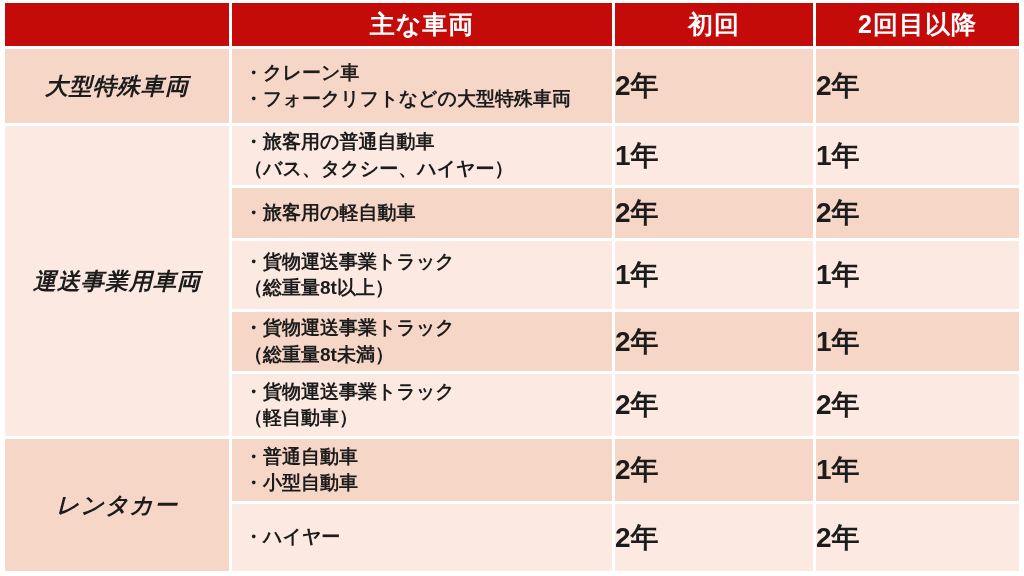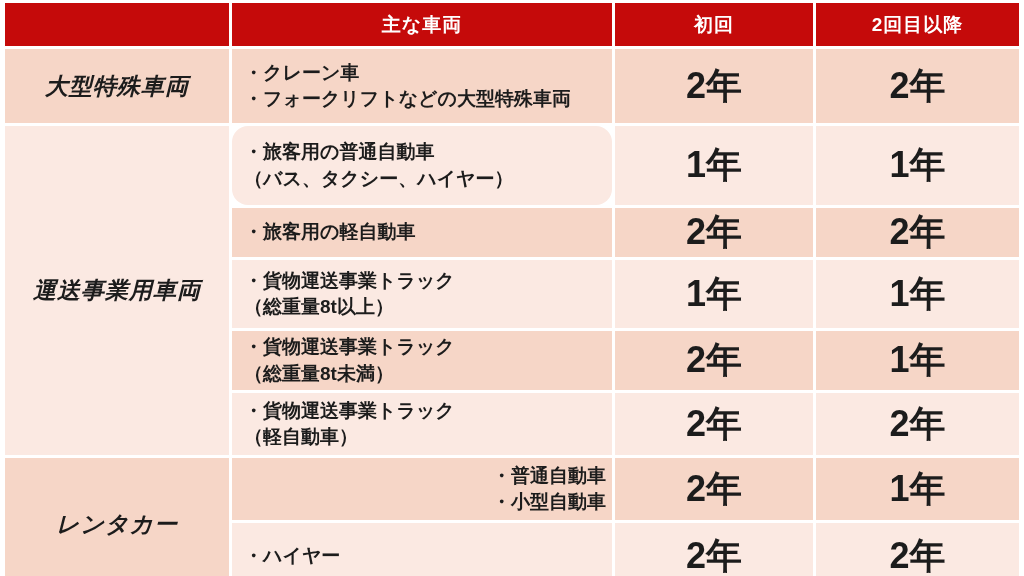--- a/index.html
+++ b/index.html
@@ -28,21 +28,21 @@
   }
   th, td {
     margin: 0;
     padding: 0;
     font-weight: 700;
     color: var(--text-color, #1c1c1c);
   }
   thead th {
     background: var(--header-bg, #c50a0a);
     color: var(--header-text, #ffffff);
-    font-size: 19px;
+    font-size: 25px;
     height: 43px;
     text-align: center;
     vertical-align: middle;
     letter-spacing: 1px;
   }
   td.category {
     text-align: center;
     vertical-align: middle;
     font-size: 23px;
     letter-spacing: 1px;
@@ -51,23 +51,22 @@
   td.vehicles {
     text-align: left;
     vertical-align: middle;
     font-size: 19px;
     line-height: 1.38;
     padding-left: 12px;
     padding-right: 6px;
     margin-left: 25px;
   }
   td.val {
-    text-align: center;
     vertical-align: middle;
-    font-size: 36px;
+    font-size: 28px;
   }
   .band-dark { background: var(--band-dark, #f6d6c7); }
   .band-light { background: var(--band-light, #fbe9e2); }
   .vline { display: block; }
 </style>
 </head>
 <body style="background: rgb(255, 255, 255);">
 
 <div class="canvas">
   <table class="shaken">
@@ -90,29 +89,29 @@
           <td class="category band-dark" rowspan="1">大型特殊車両</td>
           <td class="vehicles band-dark" style="height: 74px;">
             <span class="vline">・クレーン車</span>
             <span class="vline">・フォークリフトなどの大型特殊車両</span>
           </td>
           <td class="val band-dark">2年</td>
           <td class="val band-dark">2年</td>
         </tr>
         <tr>
           <td class="category band-light" rowspan="5">運送事業用車両</td>
-          <td class="vehicles band-light" style="height: 79px; border-radius: 16px;">
+          <td class="vehicles band-light" style="height: 59px;">
             <span class="vline">・旅客用の普通自動車</span>
             <span class="vline">（バス、タクシー、ハイヤー）</span>
           </td>
           <td class="val band-light">1年</td>
           <td class="val band-light">1年</td>
         </tr>
         <tr>
-          <td class="vehicles band-dark" style="height: 39px;">
+          <td class="vehicles band-dark" style="height: 50px;">
             <span class="vline">・旅客用の軽自動車</span>
           </td>
           <td class="val band-dark">2年</td>
           <td class="val band-dark">2年</td>
         </tr>
         <tr>
           <td class="vehicles band-light" style="height: 68px;">
             <span class="vline">・貨物運送事業トラック</span>
             <span class="vline">（総重量8t以上）</span>
           </td>
@@ -130,21 +129,21 @@
         <tr>
           <td class="vehicles band-light" style="height: 62px;">
             <span class="vline">・貨物運送事業トラック</span>
             <span class="vline">（軽自動車）</span>
           </td>
           <td class="val band-light">2年</td>
           <td class="val band-light">2年</td>
         </tr>
         <tr>
           <td class="category band-dark" rowspan="2">レンタカー</td>
-          <td class="vehicles band-dark" style="height: 62px; text-align: right;">
+          <td class="vehicles band-dark" style="height: 62px;">
             <span class="vline">・普通自動車</span>
             <span class="vline">・小型自動車</span>
           </td>
           <td class="val band-dark">2年</td>
           <td class="val band-dark">1年</td>
         </tr>
         <tr>
           <td class="vehicles band-light" style="height: 67px;">
             <span class="vline">・ハイヤー</span>
           </td>

